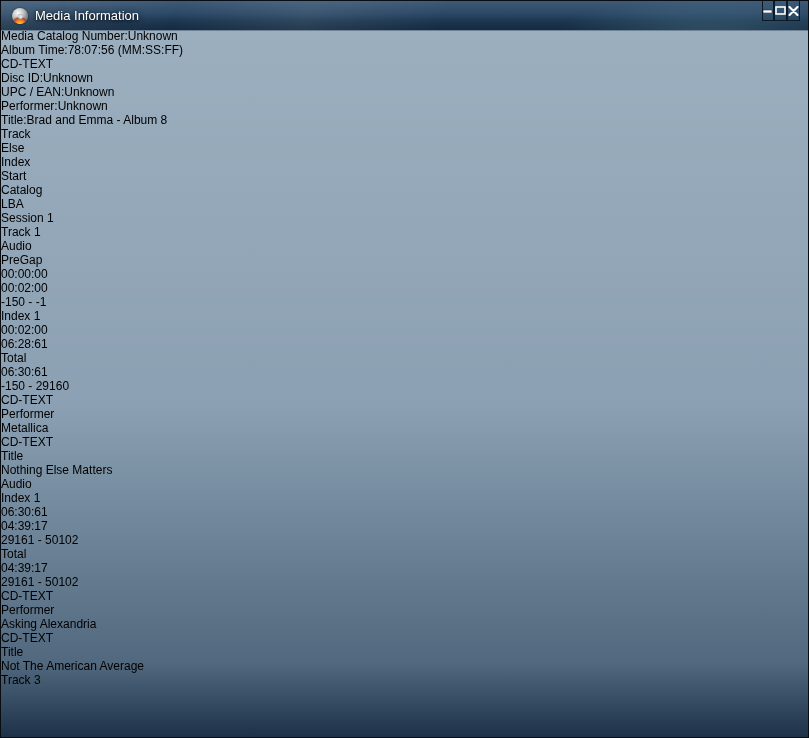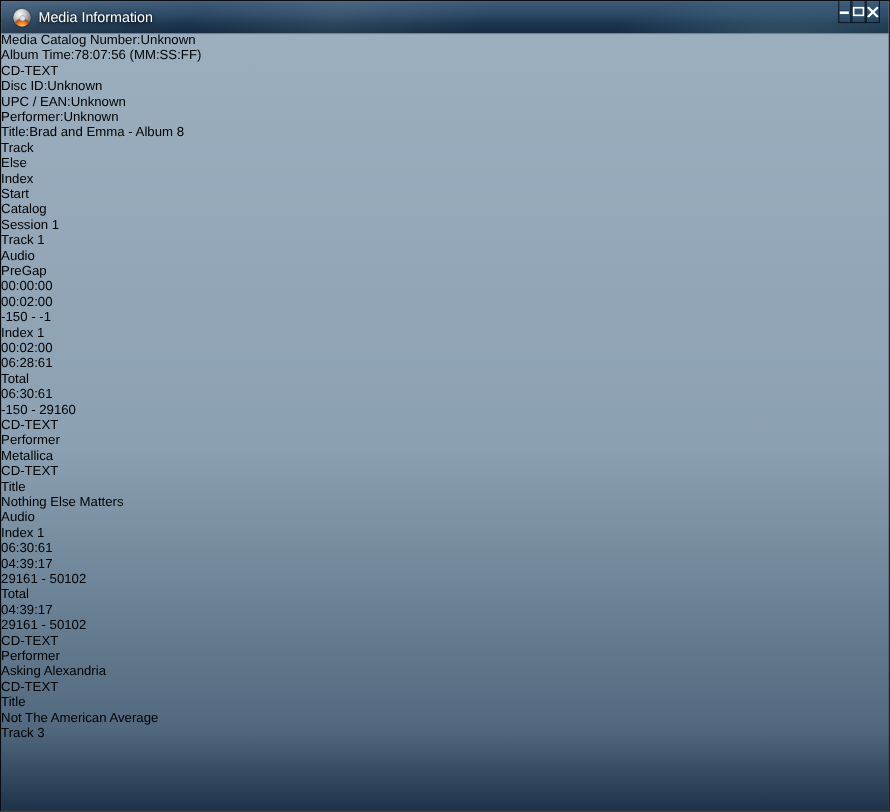--- a/index.html
+++ b/index.html
@@ -169,20 +169,21 @@
       </div>
     </div>
 
     <div class="listview">
       <div class="lv-header">
           <div class="lv-hcell c1">Track</div>
           <div class="lv-hcell c2">Else</div>
           <div class="lv-hcell c3">Index</div>
           <div class="lv-hcell c4">Start</div>
           <div class="lv-hcell c5">Catalog</div>
+          <div class="lv-hcell c6">LBA</div>
         </div>
       <div class="lv-body">
           <div class="lv-row">
             <div class="lv-cell c0">Session 1</div>
             <div class="lv-cell c1">Track 1</div>
             <div class="lv-cell c2">Audio</div>
             <div class="lv-cell c3">PreGap</div>
             <div class="lv-cell c4">00:00:00</div>
             <div class="lv-cell c5">00:02:00</div>
             <div class="lv-cell c6">-150 - -1</div>

